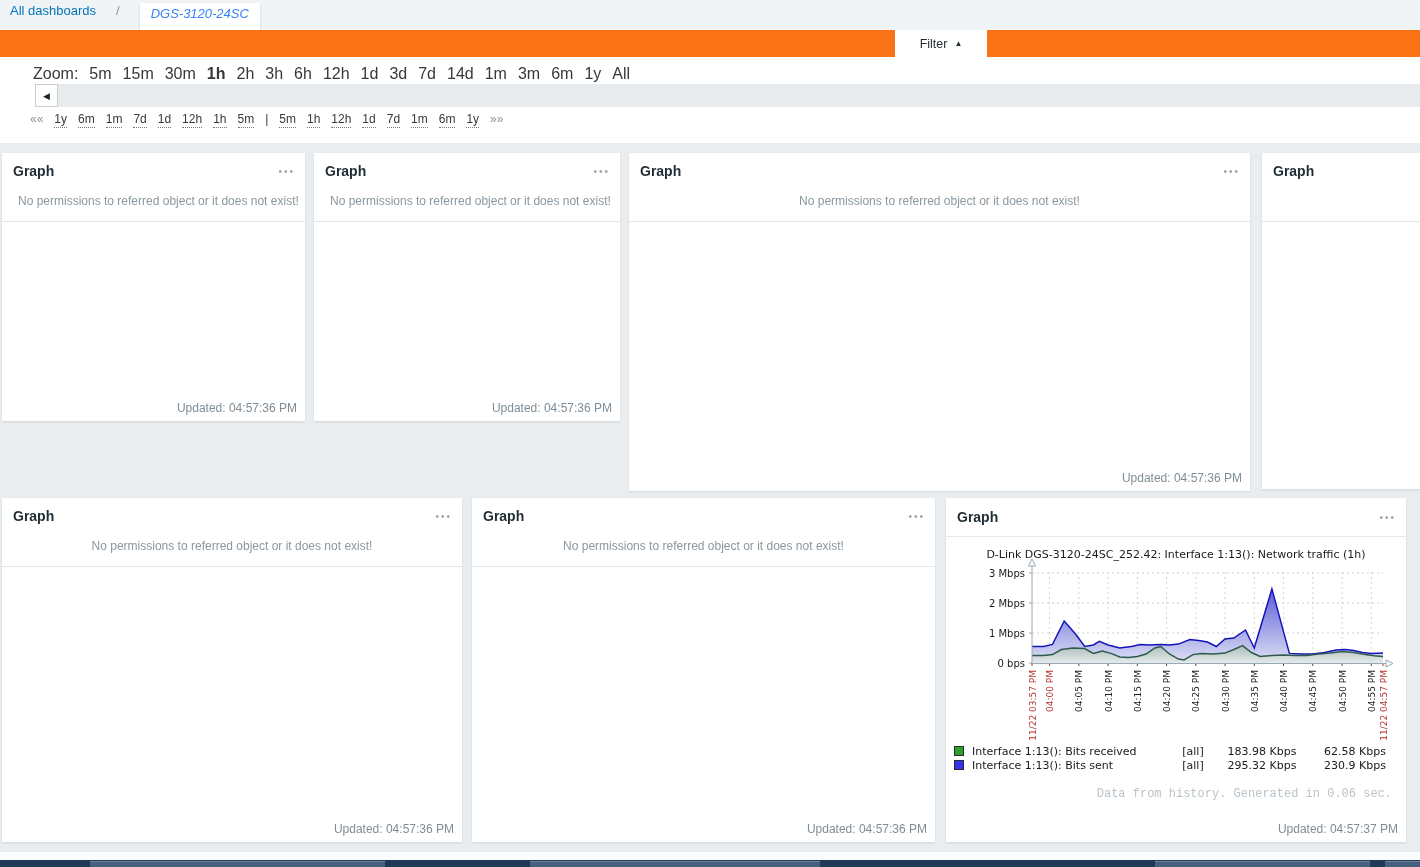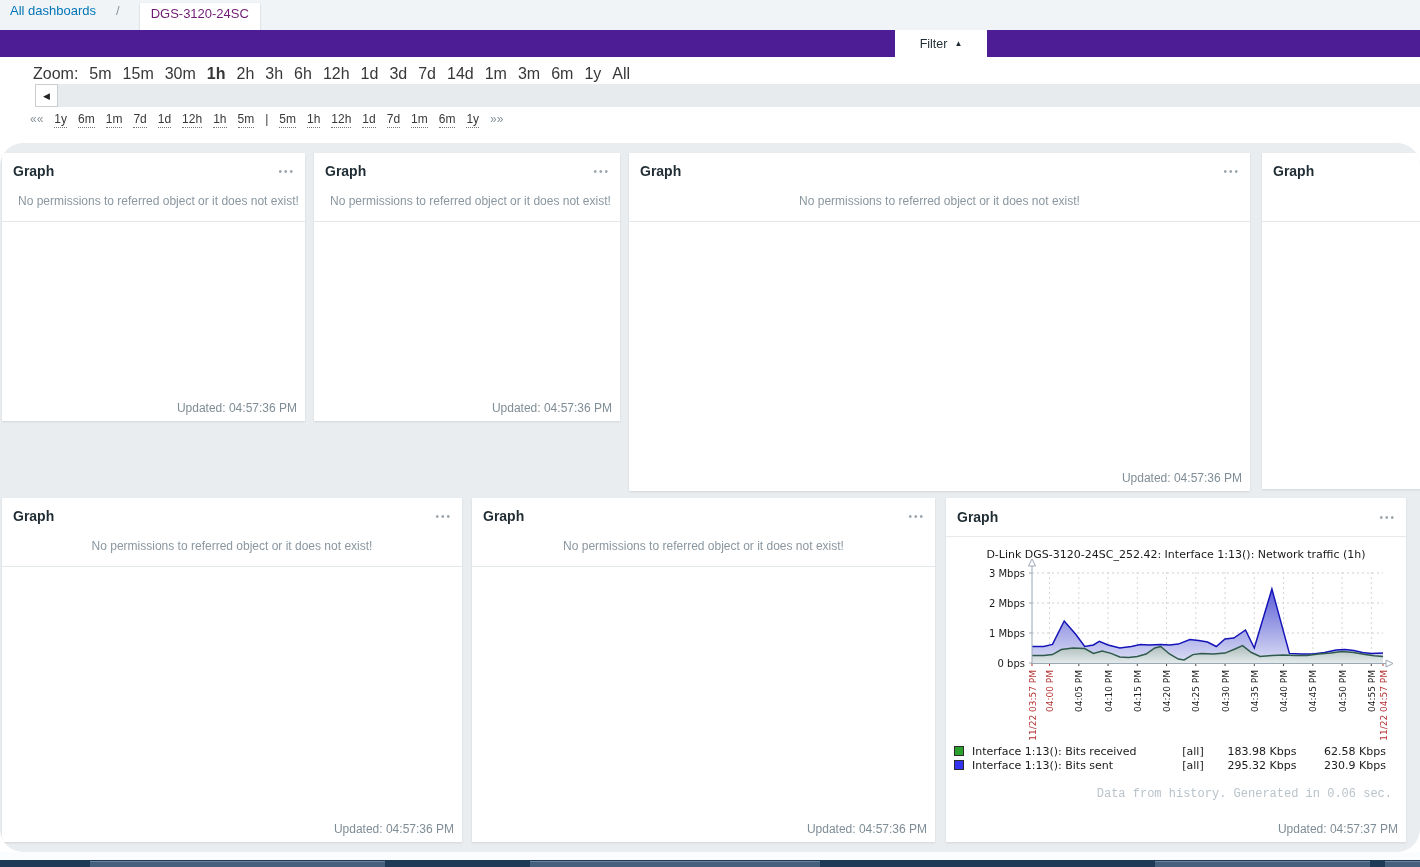--- a/index.html
+++ b/index.html
@@ -4,43 +4,43 @@
 <style>
   * { margin:0; padding:0; box-sizing:border-box; }
   html,body { width:1420px; height:867px; overflow:hidden; background:#fff;
     font-family:"Liberation Sans", sans-serif; position:relative; }
 
   
   .topbar { position:absolute; top:0; left:0; width:1420px; height:30px; background:#f1f4f6; }
   .breadcrumb { position:absolute; left:10px; top:3px; display:flex; align-items:flex-start; gap:20px; font-size:13px; }
   .crumb-link { color:#0275b8; text-decoration:none; cursor:pointer; }
   .crumb-sep { color:#8a959c; }
-  .crumb-chip { background:#fff; color:#701a75; padding:3px 11px 20px; box-shadow:0 1px 2px rgba(0,0,0,.18); cursor:pointer; }
-
-  
-  .filter-band { position:absolute; top:30px; left:0; width:1420px; height:27px; background:#4c1d95; }
+  .crumb-chip { background:#fff; color:#3b82f6; padding:3px 11px 20px; box-shadow:0 1px 2px rgba(0,0,0,.18); cursor:pointer;font-style:italic; }
+
+  
+  .filter-band { position:absolute; top:30px; left:0; width:1420px; height:27px; background:#f97316; }
   .filter-tab { position:absolute; left:895px; top:0; width:92px; height:27px; background:#fff;
     display:flex; align-items:center; justify-content:center; gap:7px; font-size:12.5px; color:#1f2c33; cursor:pointer; }
   .filter-arrow { font-size:8px; color:#1f2c33; }
 
   
   .timebar { position:absolute; top:57px; left:0; width:1420px; height:86px; background:#fff; }
   .zoom-row { position:absolute; left:33px; top:7px; display:flex; gap:11px; align-items:baseline; font-size:16px; color:#383838; }
   .nav-row  { position:absolute; left:30px; top:55px; display:flex; gap:11px; align-items:baseline; font-size:12px; color:#383838; }
   .tlink { color:#383838; border-bottom:1px dotted #767676; cursor:pointer; line-height:1.25; }
   .tlink.active { font-weight:bold; }
   .tlink.paging { border-bottom:none; color:#8a949b; }
   .zoom-label, .nav-sep { color:#383838; }
   .scrollbar { position:absolute; left:0; top:27px; width:1420px; height:23px; }
   .sb-track { position:absolute; left:35px; top:0; width:1385px; height:23px; background:#e7ebee; cursor:pointer; }
   .sb-btn { position:absolute; left:35px; top:0; width:23px; height:23px; background:#fff; border:1px solid #c9ced3;
     display:flex; align-items:center; justify-content:center; font-size:9px; color:#222; cursor:pointer; }
 
   
-  .dashboard { position:absolute; top:143px; left:0; width:1420px; height:709px; background:#e9edf0; overflow:hidden;border-radius:23px; }
+  .dashboard { position:absolute; top:143px; left:0; width:1420px; height:709px; background:#e9edf0; overflow:hidden; }
   .widget { position:absolute; background:#fff; box-shadow:0 1px 2px rgba(0,0,0,.10); }
   .widget-head { height:36px; padding:0 10px 0 11px; display:flex; justify-content:space-between; align-items:center; }
   .widget-head.rule { border-bottom:1px solid #e6eaed; height:39px; }
   .widget-title { font-size:14px; font-weight:bold; color:#1f2c33; }
   .widget-menu { color:#9aa4ab; font-size:10px; letter-spacing:2px; cursor:pointer; background:none; border:none; }
   .widget-msg { font-size:12px; color:#8a97a0; text-align:center; padding:5px 16px 13px; border-bottom:1px solid #e3e8eb; white-space:nowrap; }
   .widget-foot { position:absolute; right:8px; bottom:6px; font-size:12px; color:#7f8d96; }
 
   #w1 { left:2px;    top:10px;  width:303px; height:268px; }
   #w2 { left:314px;  top:10px;  width:306px; height:268px; }

